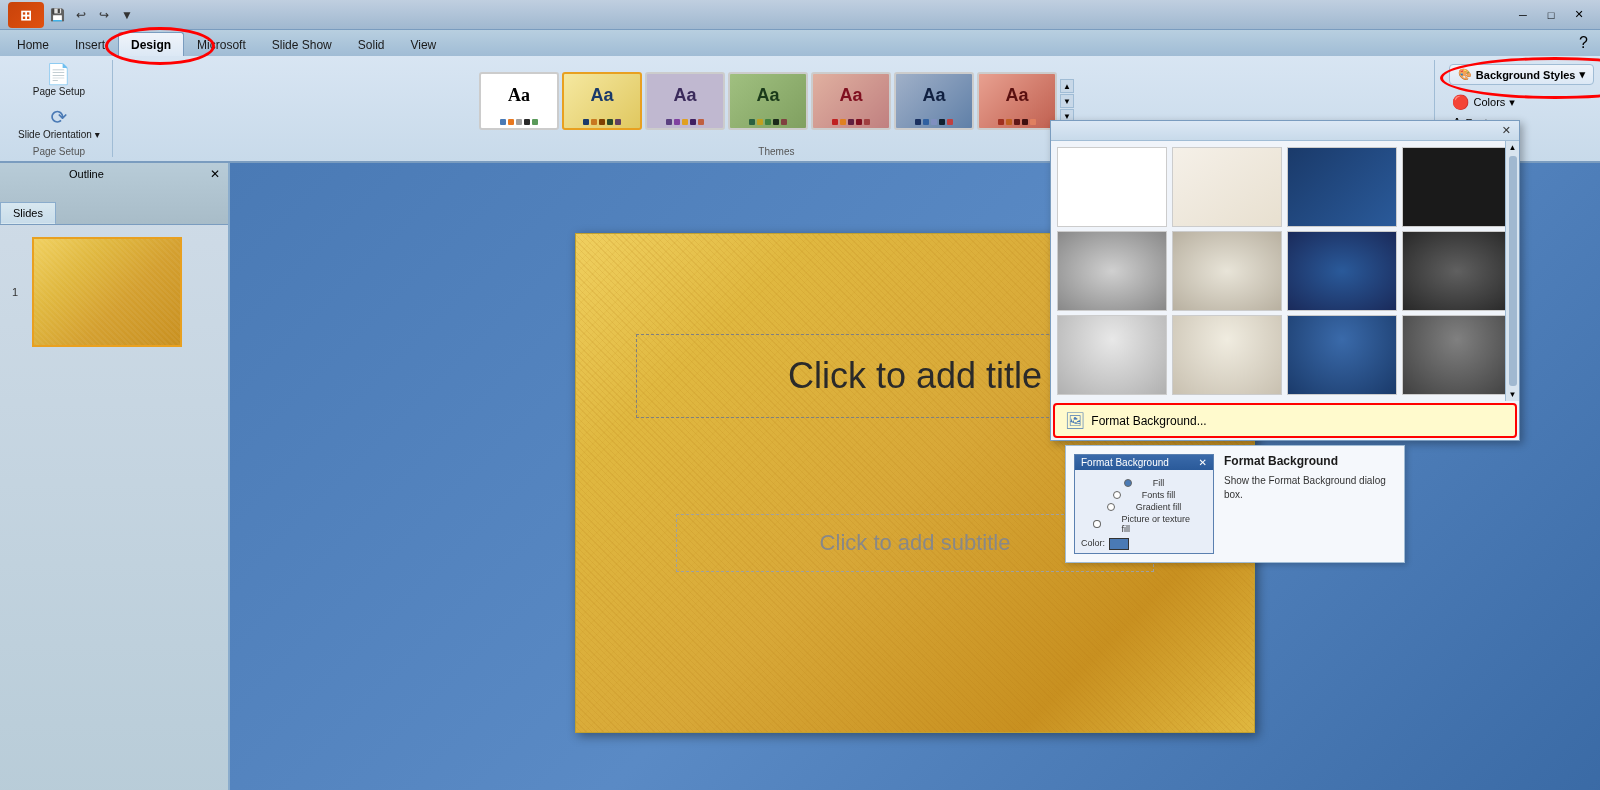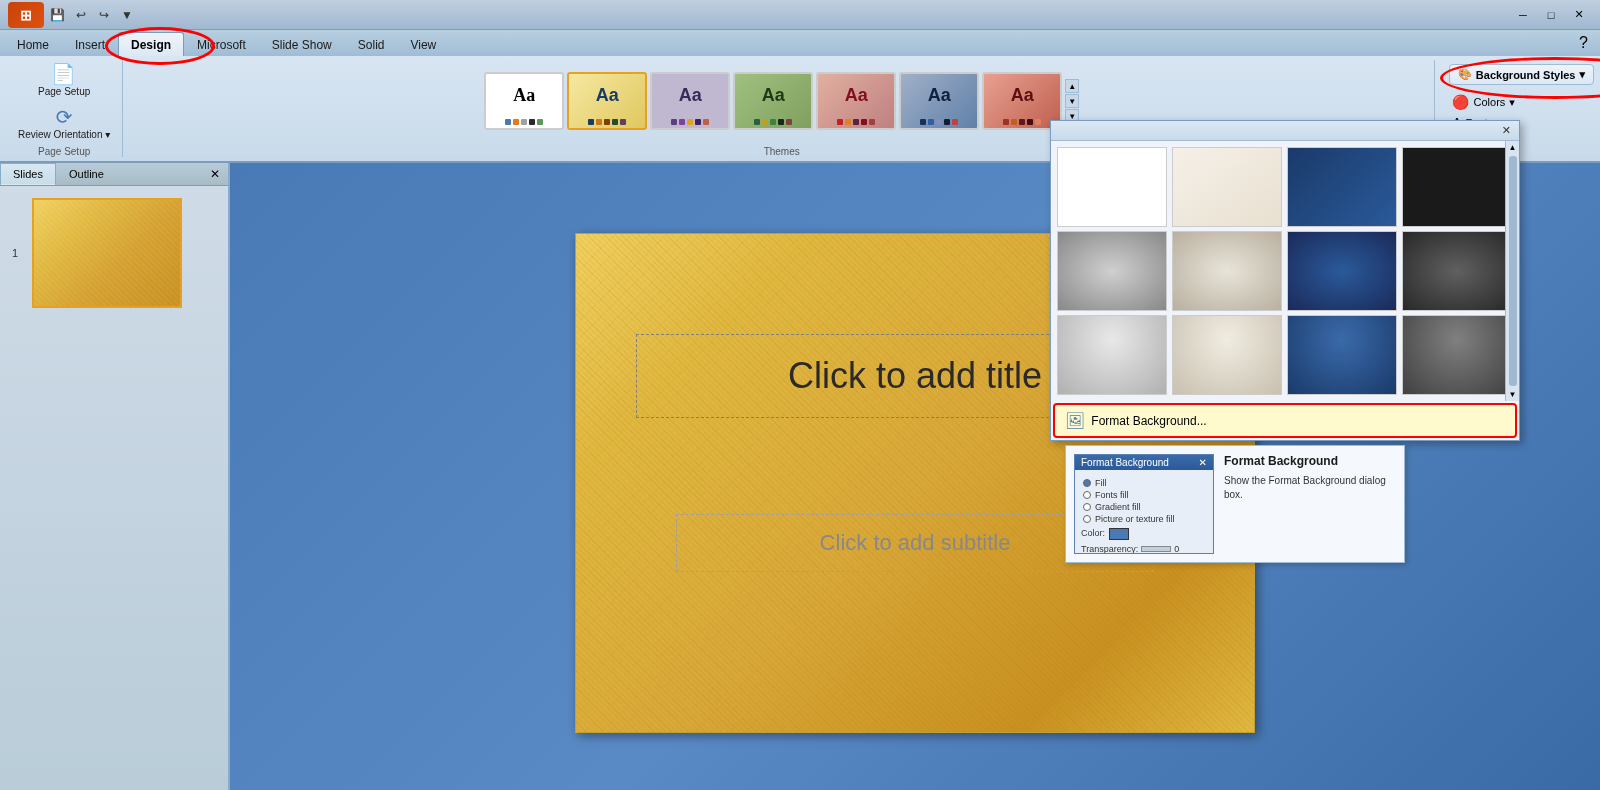--- a/index.html
+++ b/index.html
@@ -151,20 +151,21 @@
     .sp-tab {
       padding: 4px 12px;
       font-size: 11px;
       cursor: pointer;
       border: 1px solid transparent;
     }
     .sp-tab.active {
       background: linear-gradient(to bottom, #d8e8f0, #c8dcea);
       border-color: #8aaccc;
       border-bottom-color: transparent;
+      margin-top: 39px;
     }
     .sp-close { margin-left: auto; padding: 4px 8px; cursor: pointer; font-size: 12px; }
     .slide-list { flex: 1; padding: 8px; overflow-y: auto; }
     .slide-item {
       display: flex; align-items: center; gap: 6px;
       padding: 4px;
       border-radius: 2px;
     }
     .slide-number { font-size: 11px; color: #333; min-width: 14px; }
     .slide-thumb {
@@ -372,21 +373,21 @@
       display: flex;
       align-items: center;
       justify-content: space-between;
     }
     .fbd-content {
       background: #e8eef8;
       padding: 6px;
       font-size: 9px;
       color: #333;
     }
-    .fbd-row { display: flex; align-items: center; gap: 4px; margin: 2px 2px; }
+    .fbd-row { display: flex; align-items: center; gap: 21px; margin: 2px 12px; justify-content: center; }
     .fbd-radio { width: 8px; height: 8px; border-radius: 50%; border: 1px solid #666; background: white; }
     .fbd-radio.selected { background: #4a7ab5; }
   </style>
 </head>
 <body>
 
 <div class="title-bar">
   <div class="title-bar-left">
     <div class="office-button">⊞</div>
     <div class="quick-access">
@@ -423,21 +424,21 @@
   <div class="ribbon-content">
 
     <div class="ribbon-group">
       <div class="page-setup-buttons">
         <div class="ps-btn">
           <span class="ps-icon">📄</span>
           <span>Page Setup</span>
         </div>
         <div class="ps-btn">
           <span class="ps-icon">⟳</span>
-          <span>Review Orientation ▾</span>
+          <span>Slide Orientation ▾</span>
         </div>
       </div>
       <div class="ribbon-group-label">Page Setup</div>
     </div>
 
     <div class="ribbon-group" style="flex:1; border-right:1px solid #a0bcd5;">
       <div class="ribbon-themes-inner">
 
         <div class="theme-thumb" style="background:white;">
           <div class="theme-aa" style="color:#000; font-family:serif;">Aa</div>

